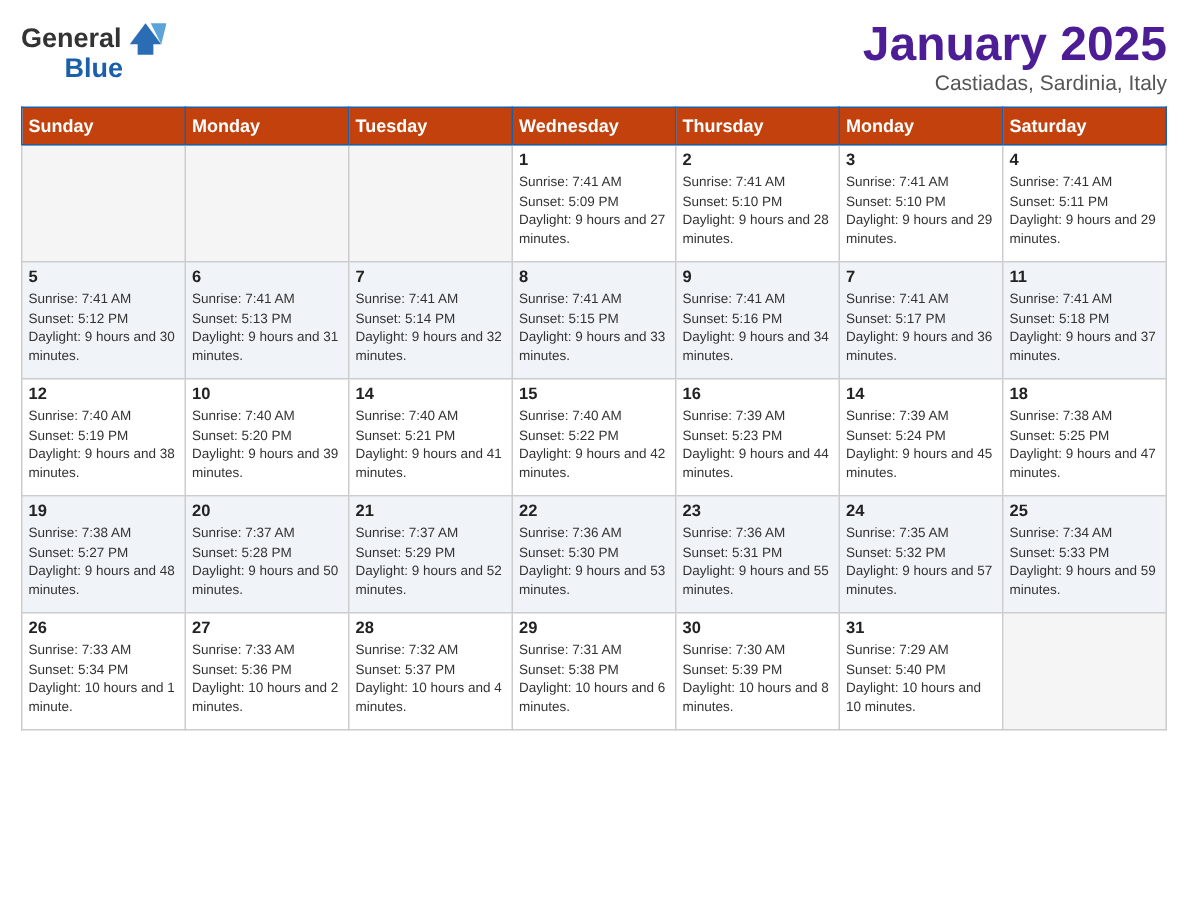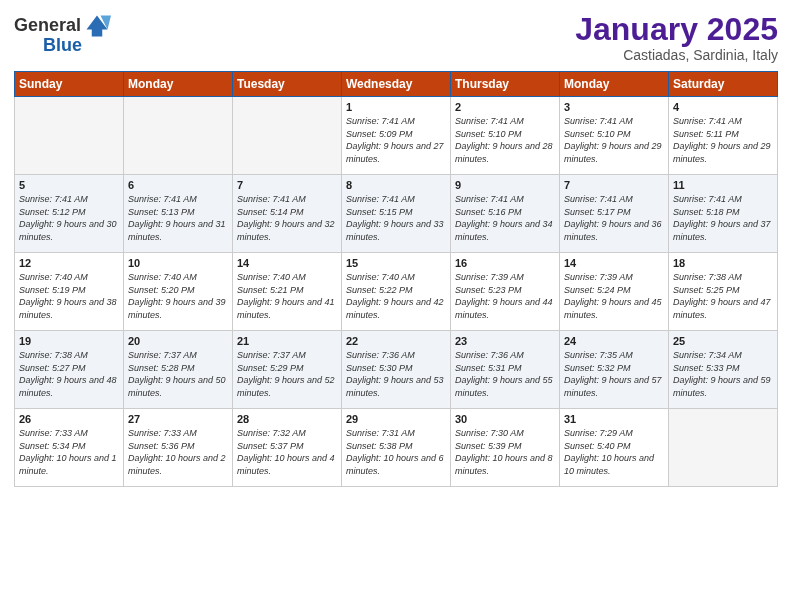--- a/index.html
+++ b/index.html
@@ -81,21 +81,20 @@
     .day-num {
       font-size: 11px;
       font-weight: bold;
       margin-bottom: 2px;
       color: #222;
     }
     .day-info {
       font-size: 9px;
       line-height: 1.4;
       color: #333;
-      font-style: italic;
     }
     tr.alt-row td {
       background: #f0f4f8;
     }
   </style>
 </head>
 <body>
 
 <div class="page">
   <div class="header">

